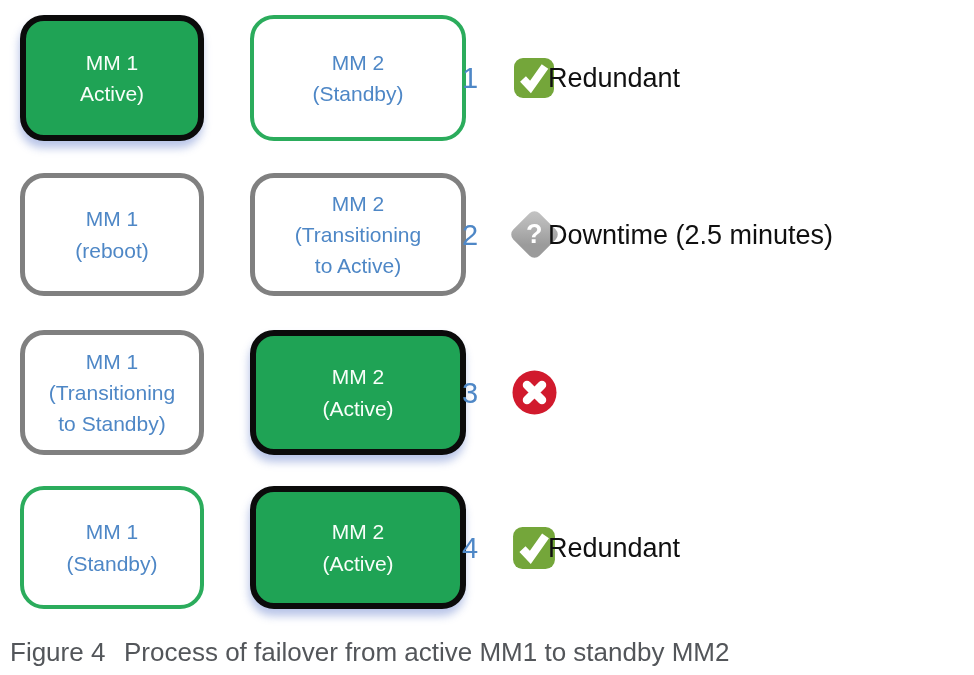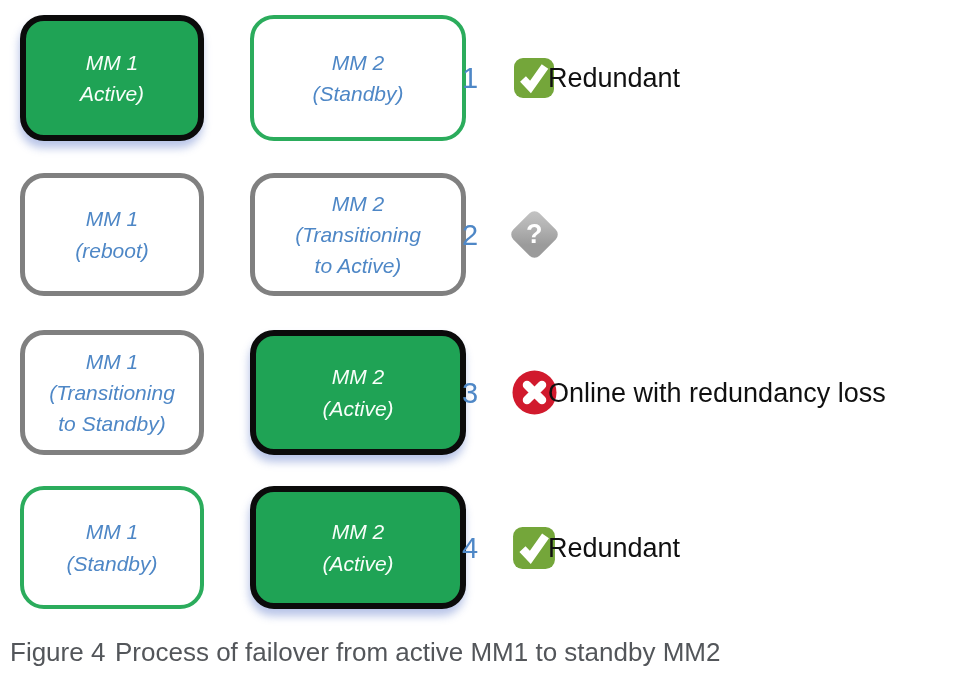--- a/index.html
+++ b/index.html
@@ -31,21 +31,20 @@
     height: 100%;
     box-sizing: border-box;
     border-radius: 24px;
     display: flex;
     align-items: center;
     justify-content: center;
     text-align: center;
     font-size: 21px;
     line-height: 1.48;
     white-space: pre-line;
-    font-style: italic;
   }
   .box-a { left: 20px;  width: 184px; }
   .box-b { left: 250px; width: 216px; }
 
   .box--active {
     background: #1FA355;
     border: 6px solid #0b0b0b;
     color: #f8fef9;
     box-shadow: -1px 7px 9px rgba(168, 182, 226, 0.8);
   }
@@ -114,21 +113,21 @@
   .caption {
     position: absolute;
     left: 10px;
     top: 637px;
     width: 960px;
     color: #53565a;
     font-size: 26px;
     white-space: nowrap;
   }
   .caption .cap-tag  { position: absolute; left: 0; }
-  .caption .cap-text { position: absolute; left: 105px; }
+  .caption .cap-text { position: absolute; left: 114px; }
 </style>
 </head>
 <body>
 
 <div class="stage">
 
   <div class="row row-1">
     <div class="box box-a box--active">MM 1
 Active)</div>
     <div class="box box-b box--standby">MM 2
@@ -148,36 +147,36 @@
 (reboot)</div>
     <div class="box box-b box--gray">MM 2
 (Transitioning
 to Active)</div>
     <div class="step">2</div>
     <div class="icon-slot">
       <div class="q-diamond">
           <span>?</span>
         </div>
     </div>
+    <div class="status">Downtime (2.5 minutes)</div>
   </div>
 
   <div class="row row-3">
     <div class="box box-a box--gray">MM 1
 (Transitioning
 to Standby)</div>
     <div class="box box-b box--active">MM 2
 (Active)</div>
     <div class="step">3</div>
     <div class="icon-slot">
       <svg width="45" height="45" viewBox="0 0 45 45" aria-hidden="true">
         <circle cx="22.5" cy="22.5" r="22" fill="#D11A2D"></circle>
         <path d="M15 15 L30 30 M30 15 L15 30" stroke="#ffffff" stroke-width="8.5" stroke-linecap="round"></path>
       </svg>
     </div>
-    <div class="status">Online with redundancy loss</div>
   </div>
 
   <div class="row row-4">
     <div class="box box-a box--standby">MM 1
 (Standby)</div>
     <div class="box box-b box--active">MM 2
 (Active)</div>
     <div class="step">4</div>
     <div class="icon-slot">
       <svg width="44" height="44" viewBox="0 0 42 42" aria-hidden="true">

